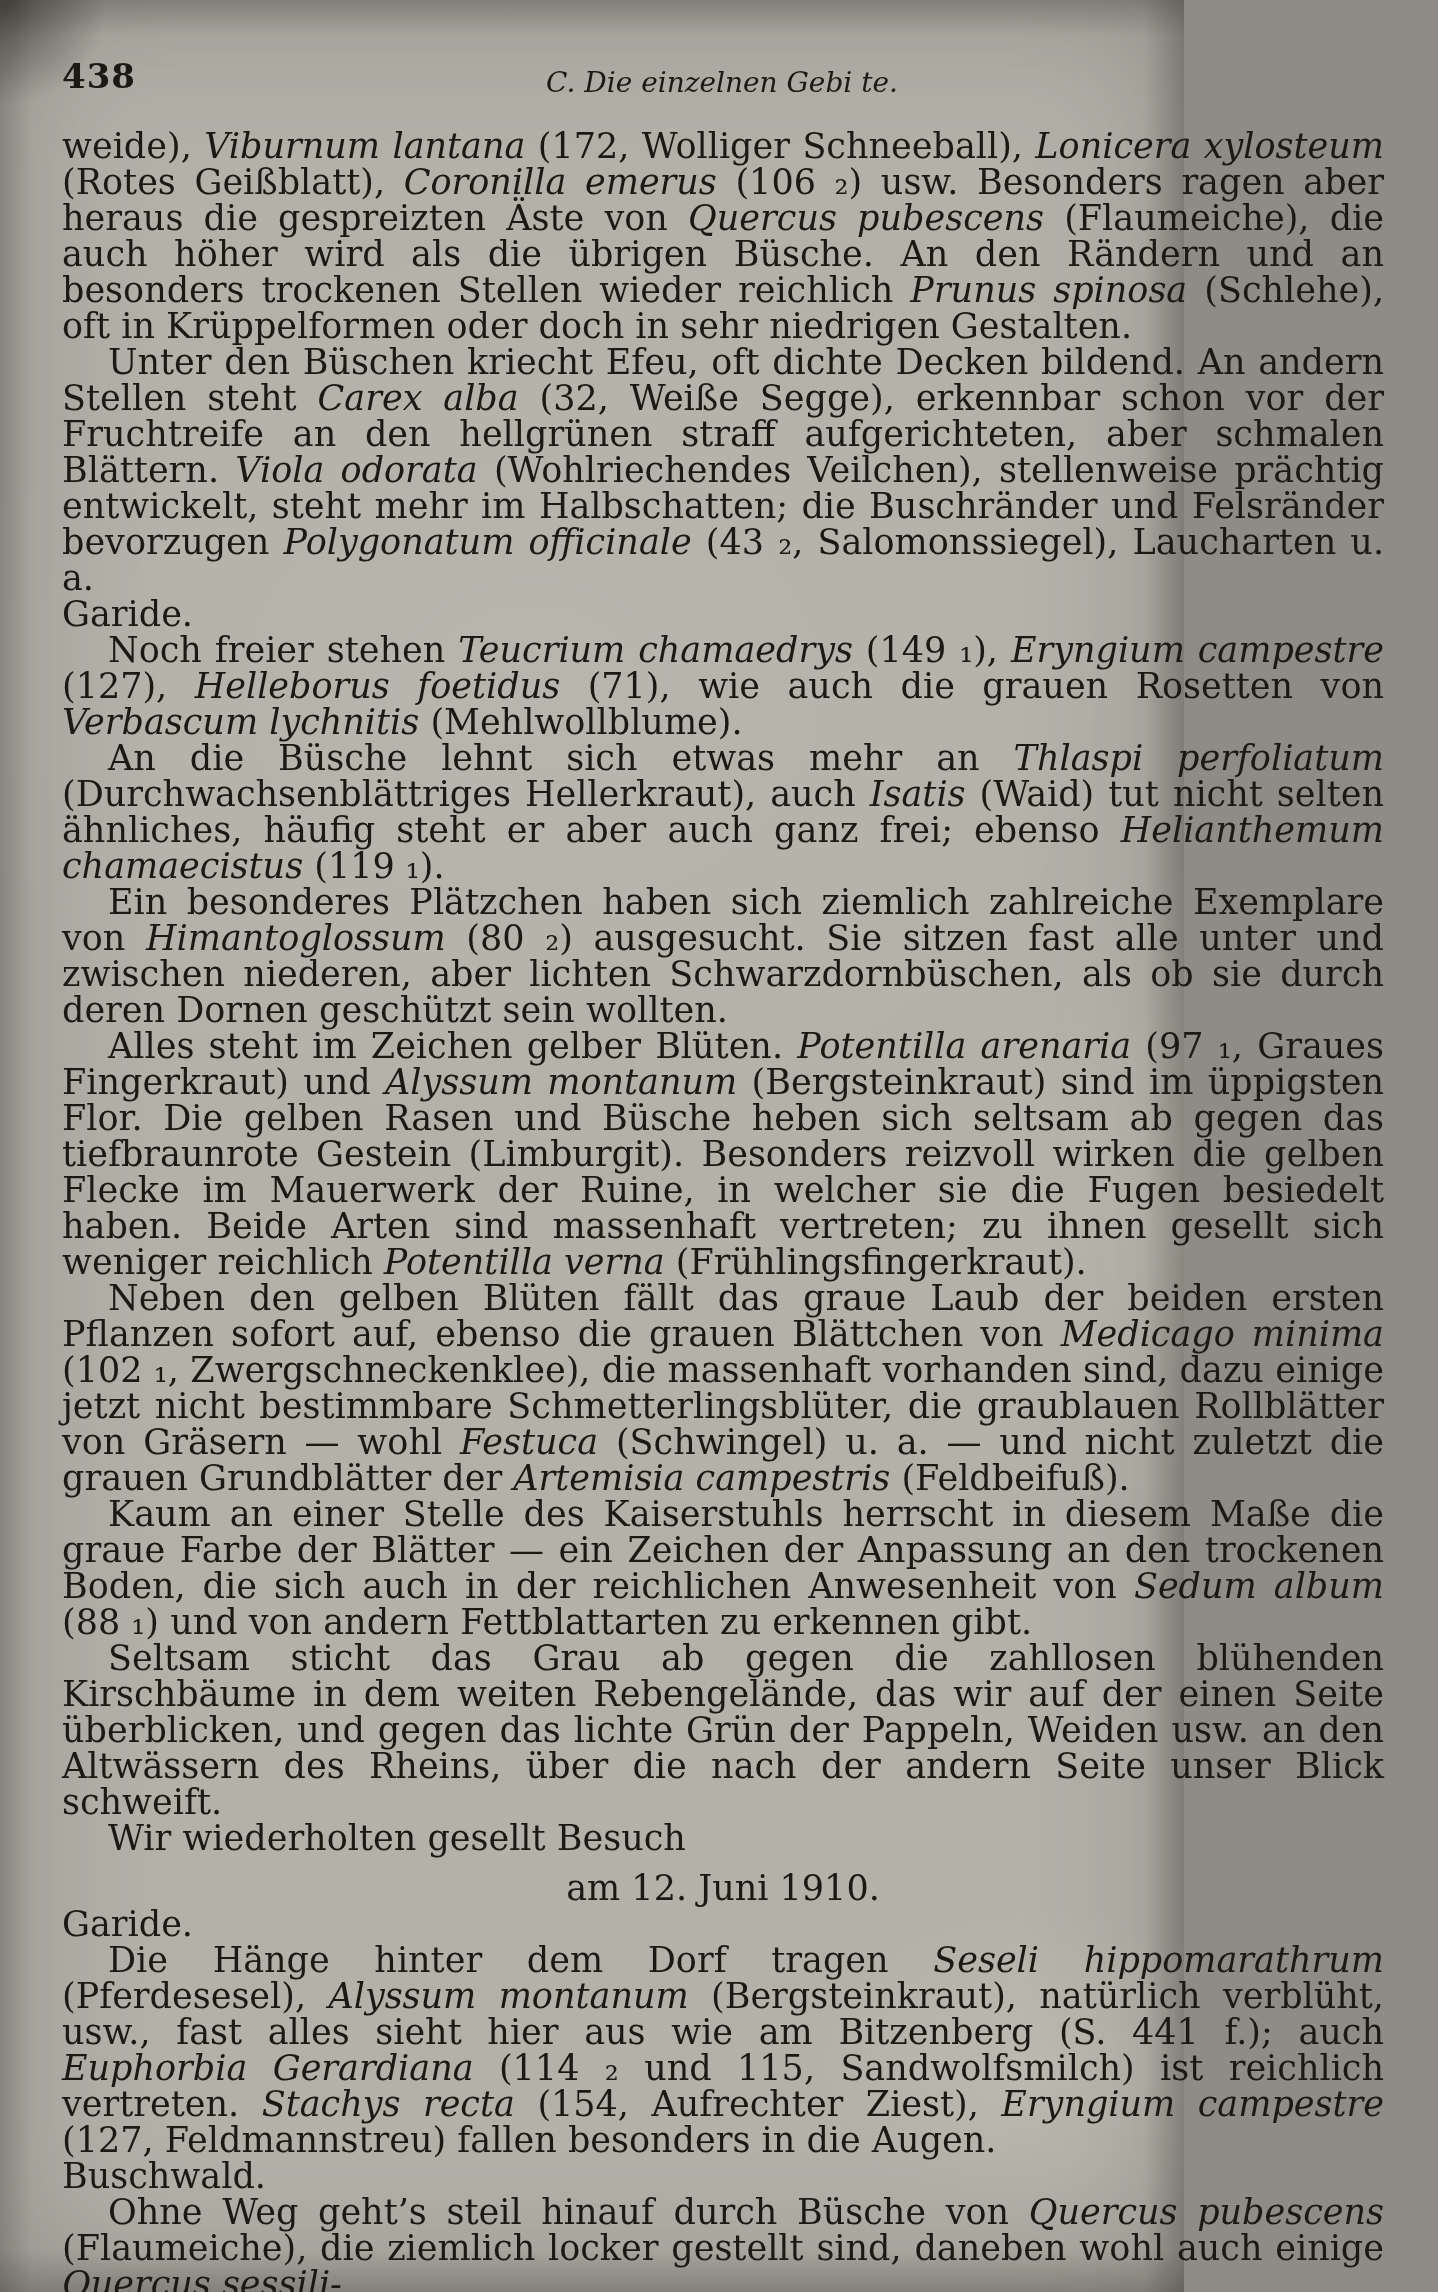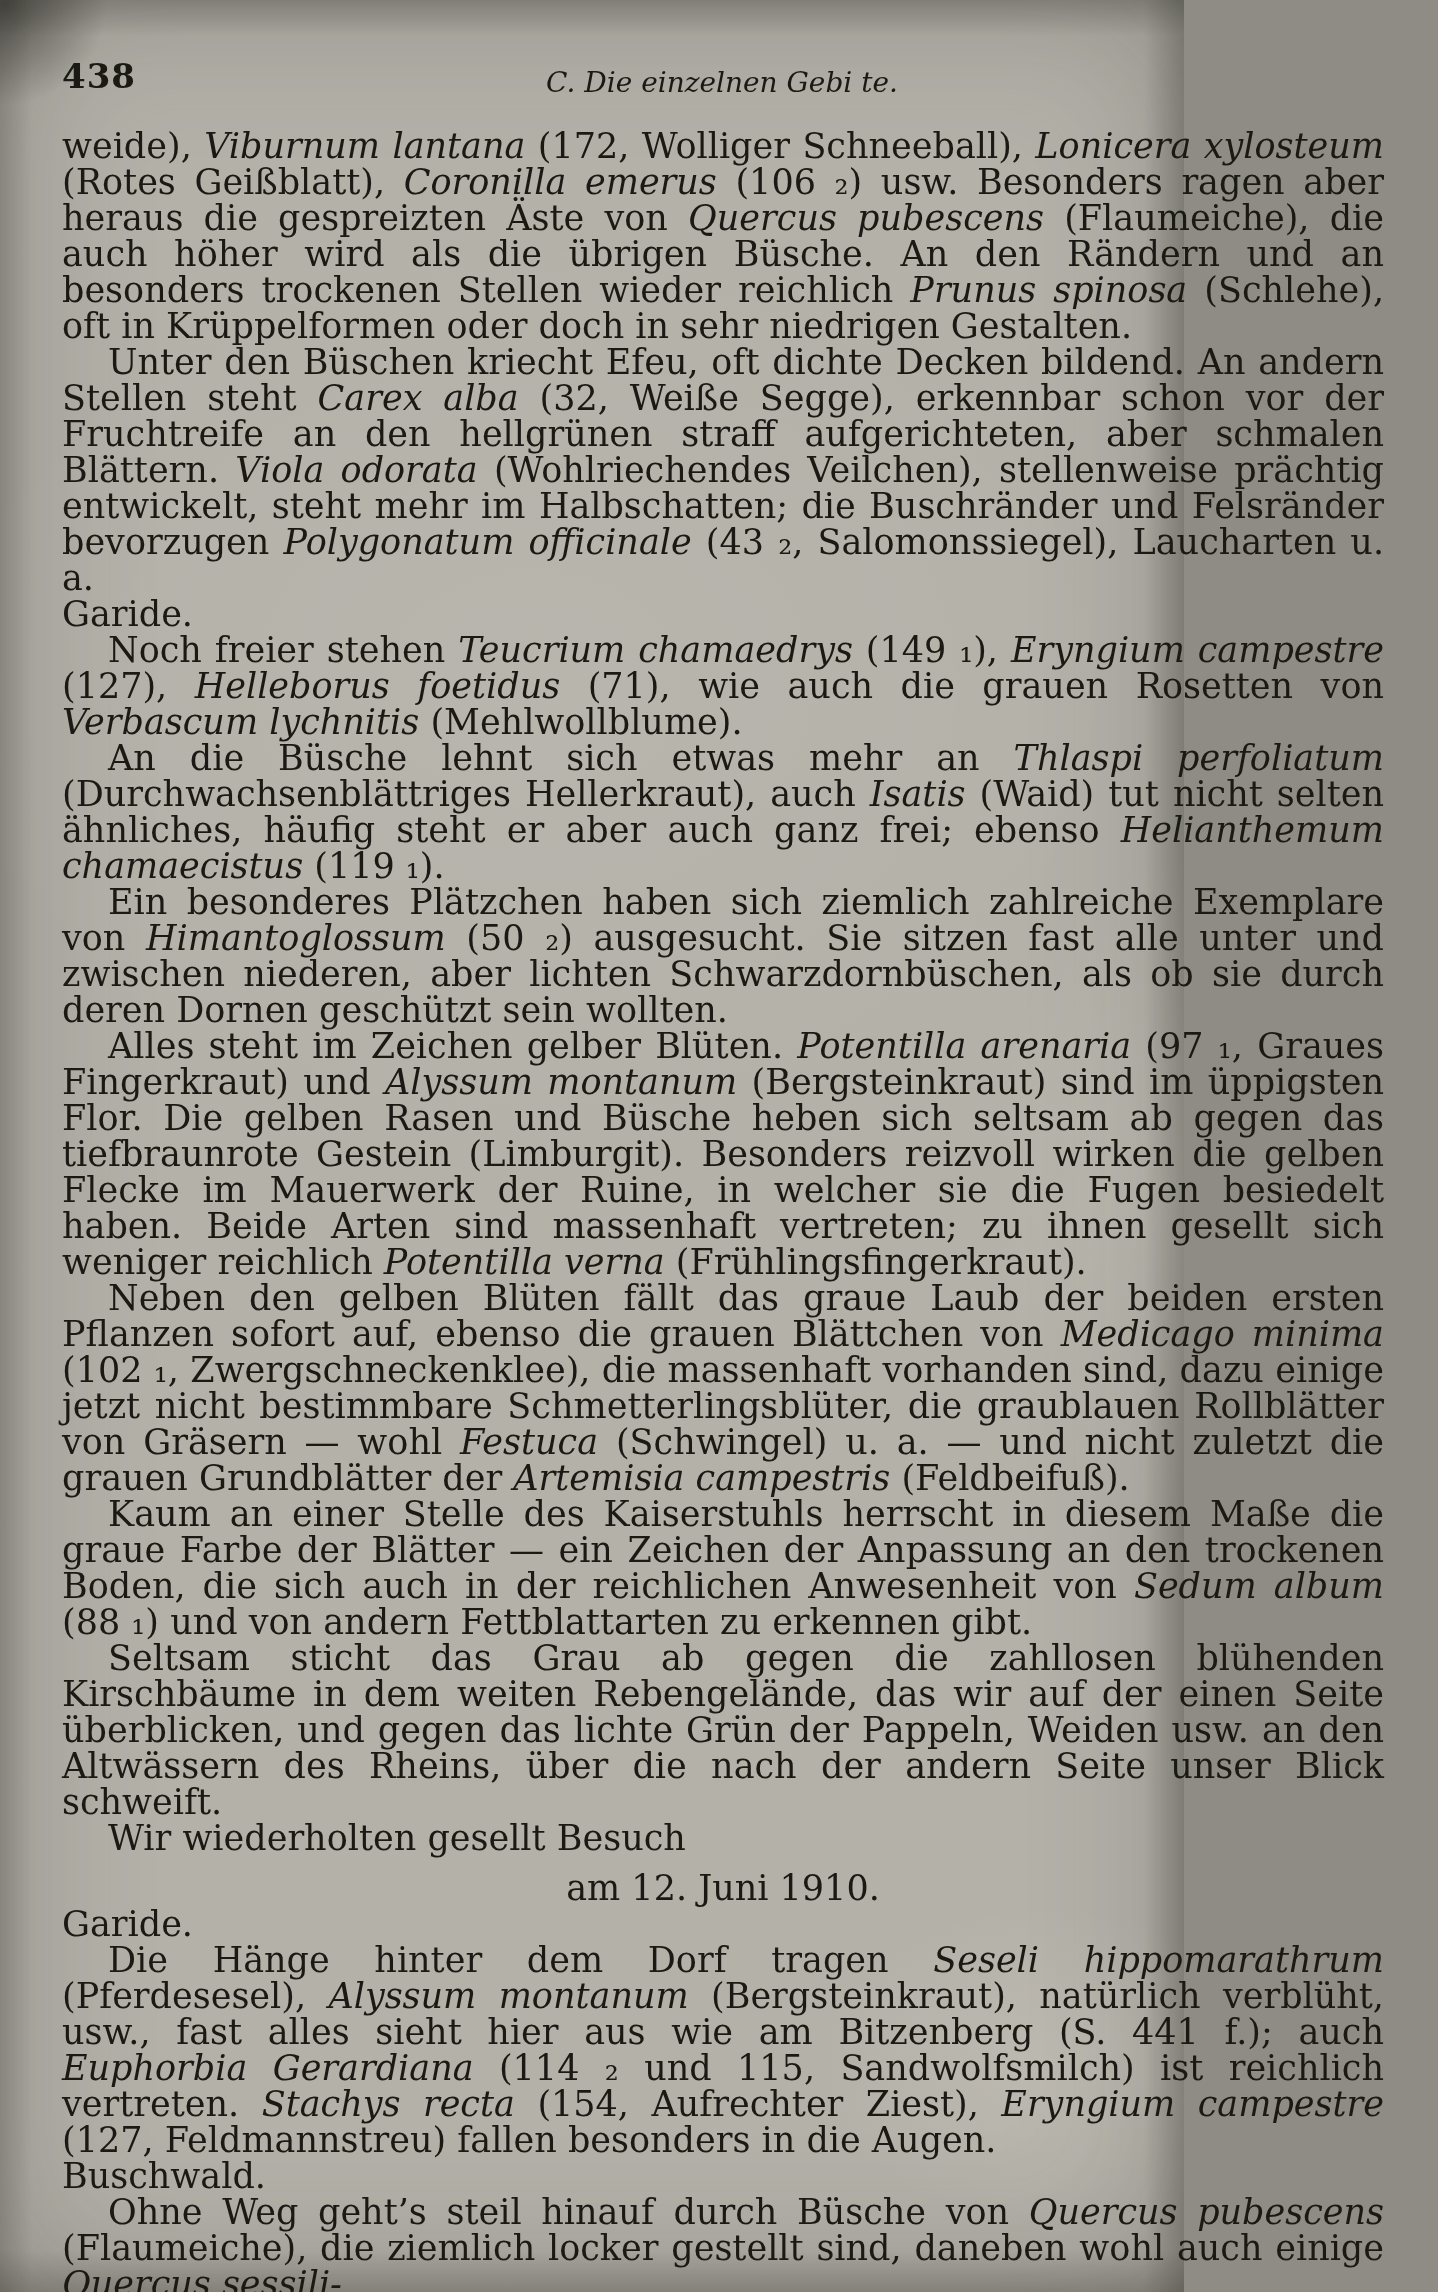--- a/index.html
+++ b/index.html
@@ -53,21 +53,21 @@
 
 <div class="page">
   <div class="folio">438</div>
   <div class="running-head">C. Die einzelnen Gebi te.</div>
   <div class="content" id="content">
       <p class="para cont"><span class="rm">weide), </span><span class="it">Viburnum lantana</span><span class="rm"> (172, Wolliger Schneeball), </span><span class="it">Lonicera xylosteum</span><span class="rm"> (Rotes Geißblatt), </span><span class="it">Coronilla emerus</span><span class="rm"> (106 ₂) usw. Besonders ragen aber heraus die gespreizten Äste von </span><span class="it">Quercus pubescens</span><span class="rm"> (Flaumeiche), die auch höher wird als die übrigen Büsche. An den Rändern und an besonders trockenen Stellen wieder reichlich </span><span class="it">Prunus spinosa</span><span class="rm"> (Schlehe), oft in Krüppelformen oder doch in sehr niedrigen Gestalten.</span></p>
       <p class="para indent"><span class="rm">Unter den Büschen kriecht Efeu, oft dichte Decken bildend. An andern Stellen steht </span><span class="it">Carex alba</span><span class="rm"> (32, Weiße Segge), erkennbar schon vor der Fruchtreife an den hellgrünen straff aufgerichteten, aber schmalen Blättern. </span><span class="it">Viola odorata</span><span class="rm"> (Wohlriechendes Veilchen), stellenweise prächtig entwickelt, steht mehr im Halbschatten; die Buschränder und Felsränder bevorzugen </span><span class="it">Polygonatum officinale</span><span class="rm"> (43 ₂, Salomonssiegel), Laucharten u. a.</span></p>
       <p class="para heading"><span class="rm">Garide.</span></p>
       <p class="para indent"><span class="rm">Noch freier stehen </span><span class="it">Teucrium chamaedrys</span><span class="rm"> (149 ₁), </span><span class="it">Eryngium campestre</span><span class="rm"> (127), </span><span class="it">Helleborus foetidus</span><span class="rm"> (71), wie auch die grauen Rosetten von </span><span class="it">Verbascum lychnitis</span><span class="rm"> (Mehlwollblume).</span></p>
       <p class="para indent"><span class="rm">An die Büsche lehnt sich etwas mehr an </span><span class="it">Thlaspi perfoliatum</span><span class="rm"> (Durchwachsenblättriges Hellerkraut), auch </span><span class="it">Isatis</span><span class="rm"> (Waid) tut nicht selten ähnliches, häufig steht er aber auch ganz frei; ebenso </span><span class="it">Helianthemum chamaecistus</span><span class="rm"> (119 ₁).</span></p>
-      <p class="para indent"><span class="rm">Ein besonderes Plätzchen haben sich ziemlich zahlreiche Exemplare von </span><span class="it">Himantoglossum</span><span class="rm"> (50 ₂) ausgesucht. Sie sitzen fast alle unter und zwischen niederen, aber lichten Schwarzdornbüschen, als ob sie durch deren Dornen geschützt sein wollten.</span></p>
+      <p class="para indent"><span class="rm">Ein besonderes Plätzchen haben sich ziemlich zahlreiche Exemplare von </span><span class="it">Himantoglossum</span><span class="rm"> (80 ₂) ausgesucht. Sie sitzen fast alle unter und zwischen niederen, aber lichten Schwarzdornbüschen, als ob sie durch deren Dornen geschützt sein wollten.</span></p>
       <p class="para indent"><span class="rm">Alles steht im Zeichen gelber Blüten. </span><span class="it">Potentilla arenaria</span><span class="rm"> (97 ₁, Graues Fingerkraut) und </span><span class="it">Alyssum montanum</span><span class="rm"> (Bergsteinkraut) sind im üppigsten Flor. Die gelben Rasen und Büsche heben sich seltsam ab gegen das tiefbraunrote Gestein (Limburgit). Besonders reizvoll wirken die gelben Flecke im Mauerwerk der Ruine, in welcher sie die Fugen besiedelt haben. Beide Arten sind massenhaft vertreten; zu ihnen gesellt sich weniger reichlich </span><span class="it">Potentilla verna</span><span class="rm"> (Frühlingsfingerkraut).</span></p>
       <p class="para indent"><span class="rm">Neben den gelben Blüten fällt das graue Laub der beiden ersten Pflanzen sofort auf, ebenso die grauen Blättchen von </span><span class="it">Medicago minima</span><span class="rm"> (102 ₁, Zwergschneckenklee), die massenhaft vorhanden sind, dazu einige jetzt nicht bestimmbare Schmetterlingsblüter, die graublauen Rollblätter von Gräsern — wohl </span><span class="it">Festuca</span><span class="rm"> (Schwingel) u. a. — und nicht zuletzt die grauen Grundblätter der </span><span class="it">Artemisia campestris</span><span class="rm"> (Feldbeifuß).</span></p>
       <p class="para indent"><span class="rm">Kaum an einer Stelle des Kaiserstuhls herrscht in diesem Maße die graue Farbe der Blätter — ein Zeichen der Anpassung an den trockenen Boden, die sich auch in der reichlichen Anwesenheit von </span><span class="it">Sedum album</span><span class="rm"> (88 ₁) und von andern Fettblattarten zu erkennen gibt.</span></p>
       <p class="para indent"><span class="rm">Seltsam sticht das Grau ab gegen die zahllosen blühenden Kirschbäume in dem weiten Rebengelände, das wir auf der einen Seite überblicken, und gegen das lichte Grün der Pappeln, Weiden usw. an den Altwässern des Rheins, über die nach der andern Seite unser Blick schweift.</span></p>
       <p class="para indent"><span class="rm">Wir wiederholten gesellt Besuch</span></p>
       <p class="para center"><span class="rm">am 12. Juni 1910.</span></p>
       <p class="para heading"><span class="rm">Garide.</span></p>
       <p class="para indent"><span class="rm">Die Hänge hinter dem Dorf tragen </span><span class="it">Seseli hippomarathrum</span><span class="rm"> (Pferdesesel), </span><span class="it">Alyssum montanum</span><span class="rm"> (Bergsteinkraut), natürlich verblüht, usw., fast alles sieht hier aus wie am Bitzenberg (S. 441 f.); auch </span><span class="it">Euphorbia Gerardiana</span><span class="rm"> (114 ₂ und 115, Sandwolfsmilch) ist reichlich vertreten. </span><span class="it">Stachys recta</span><span class="rm"> (154, Aufrechter Ziest), </span><span class="it">Eryngium campestre</span><span class="rm"> (127, Feldmannstreu) fallen besonders in die Augen.</span></p>
       <p class="para heading"><span class="rm">Buschwald.</span></p>
       <p class="para indent"><span class="rm">Ohne Weg geht’s steil hinauf durch Büsche von </span><span class="it">Quercus pubescens</span><span class="rm"> (Flaumeiche), die ziemlich locker gestellt sind, daneben wohl auch einige </span><span class="it">Quercus sessili-</span></p>

